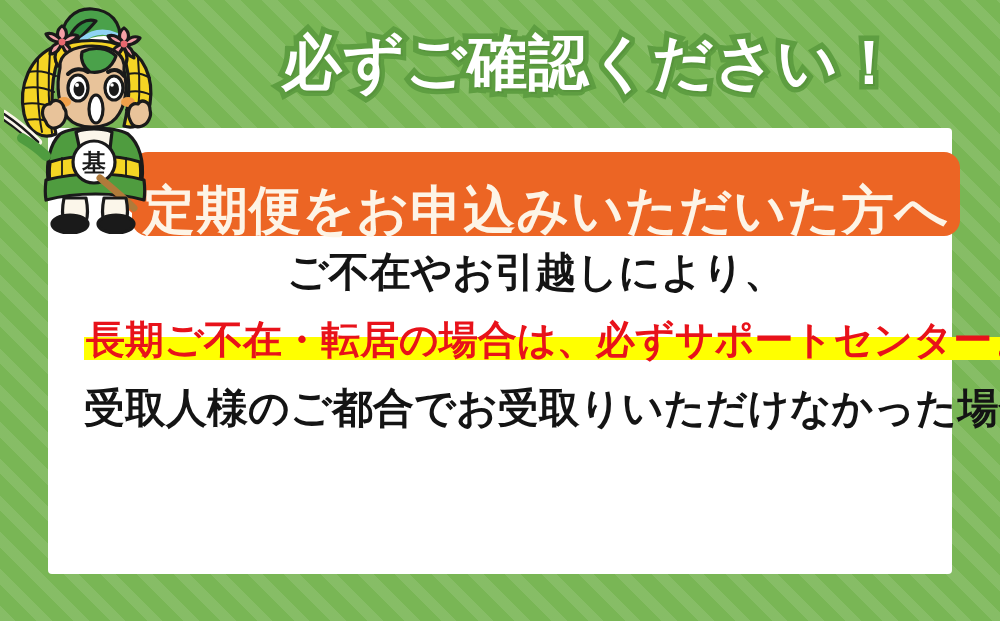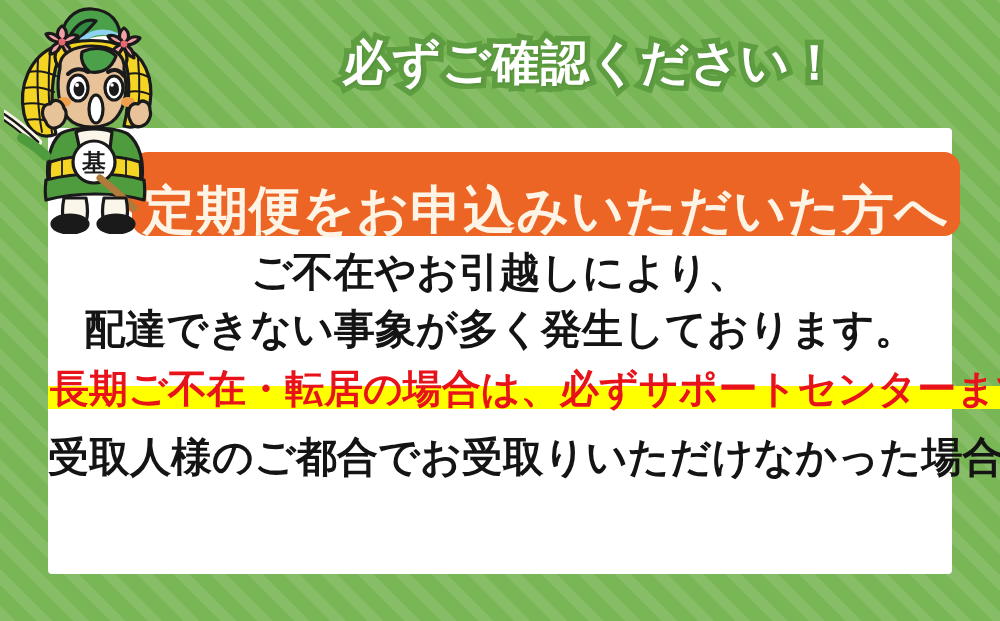--- a/index.html
+++ b/index.html
@@ -32,21 +32,21 @@
   }
   .header-title {
     position: absolute;
     left: 196px;
     top: 8px;
     width: 790px;
     height: 110px;
     display: flex;
     align-items: center;
     justify-content: center;
-    font-size: 48px;
+    font-size: 60px;
     font-weight: 700;
     line-height: 1;
     letter-spacing: 1px;
     color: #ffffff;
     white-space: nowrap;
     -webkit-text-stroke: 11px #5e9e41;
     paint-order: stroke fill;
     text-shadow:
       0 0 1px #5e9e41,
       2px 2px 0 rgba(70,120,50,0.25);
@@ -95,20 +95,21 @@
     letter-spacing: 1px;
   }
 
   
   .body-lines {
     position: absolute;
     left: 48px;
     top: 248px;
     width: 904px;
     text-align: center;
+    padding-left: 36px;
   }
   .line {
     position: relative;
     white-space: nowrap;
     line-height: 1.18;
     font-weight: 700;
   }
   .line-black {
     font-size: 41px;
     color: #141414;
@@ -166,23 +167,20 @@
     <div class="callout-text">定期便をお申込みいただいた方へ</div>
   </div>
 
   <div class="body-lines">
 
     <div class="line line-black">
       <span>ご不在やお引越しにより、</span>
     </div>
     <div class="gap-sm"></div>
 
-    <div class="line line-black">
-      <span>配達できない事象が多く発生しております。</span>
-    </div>
     <div class="gap-md"></div>
 
     <div class="line line-red">
       <span class="hl">
         <span>長期ご不在・転居の場合は、必ずサポートセンターまで</span>
       </span>
     </div>
     <div class="gap-sm"></div>
 
     <div class="gap-md"></div>

